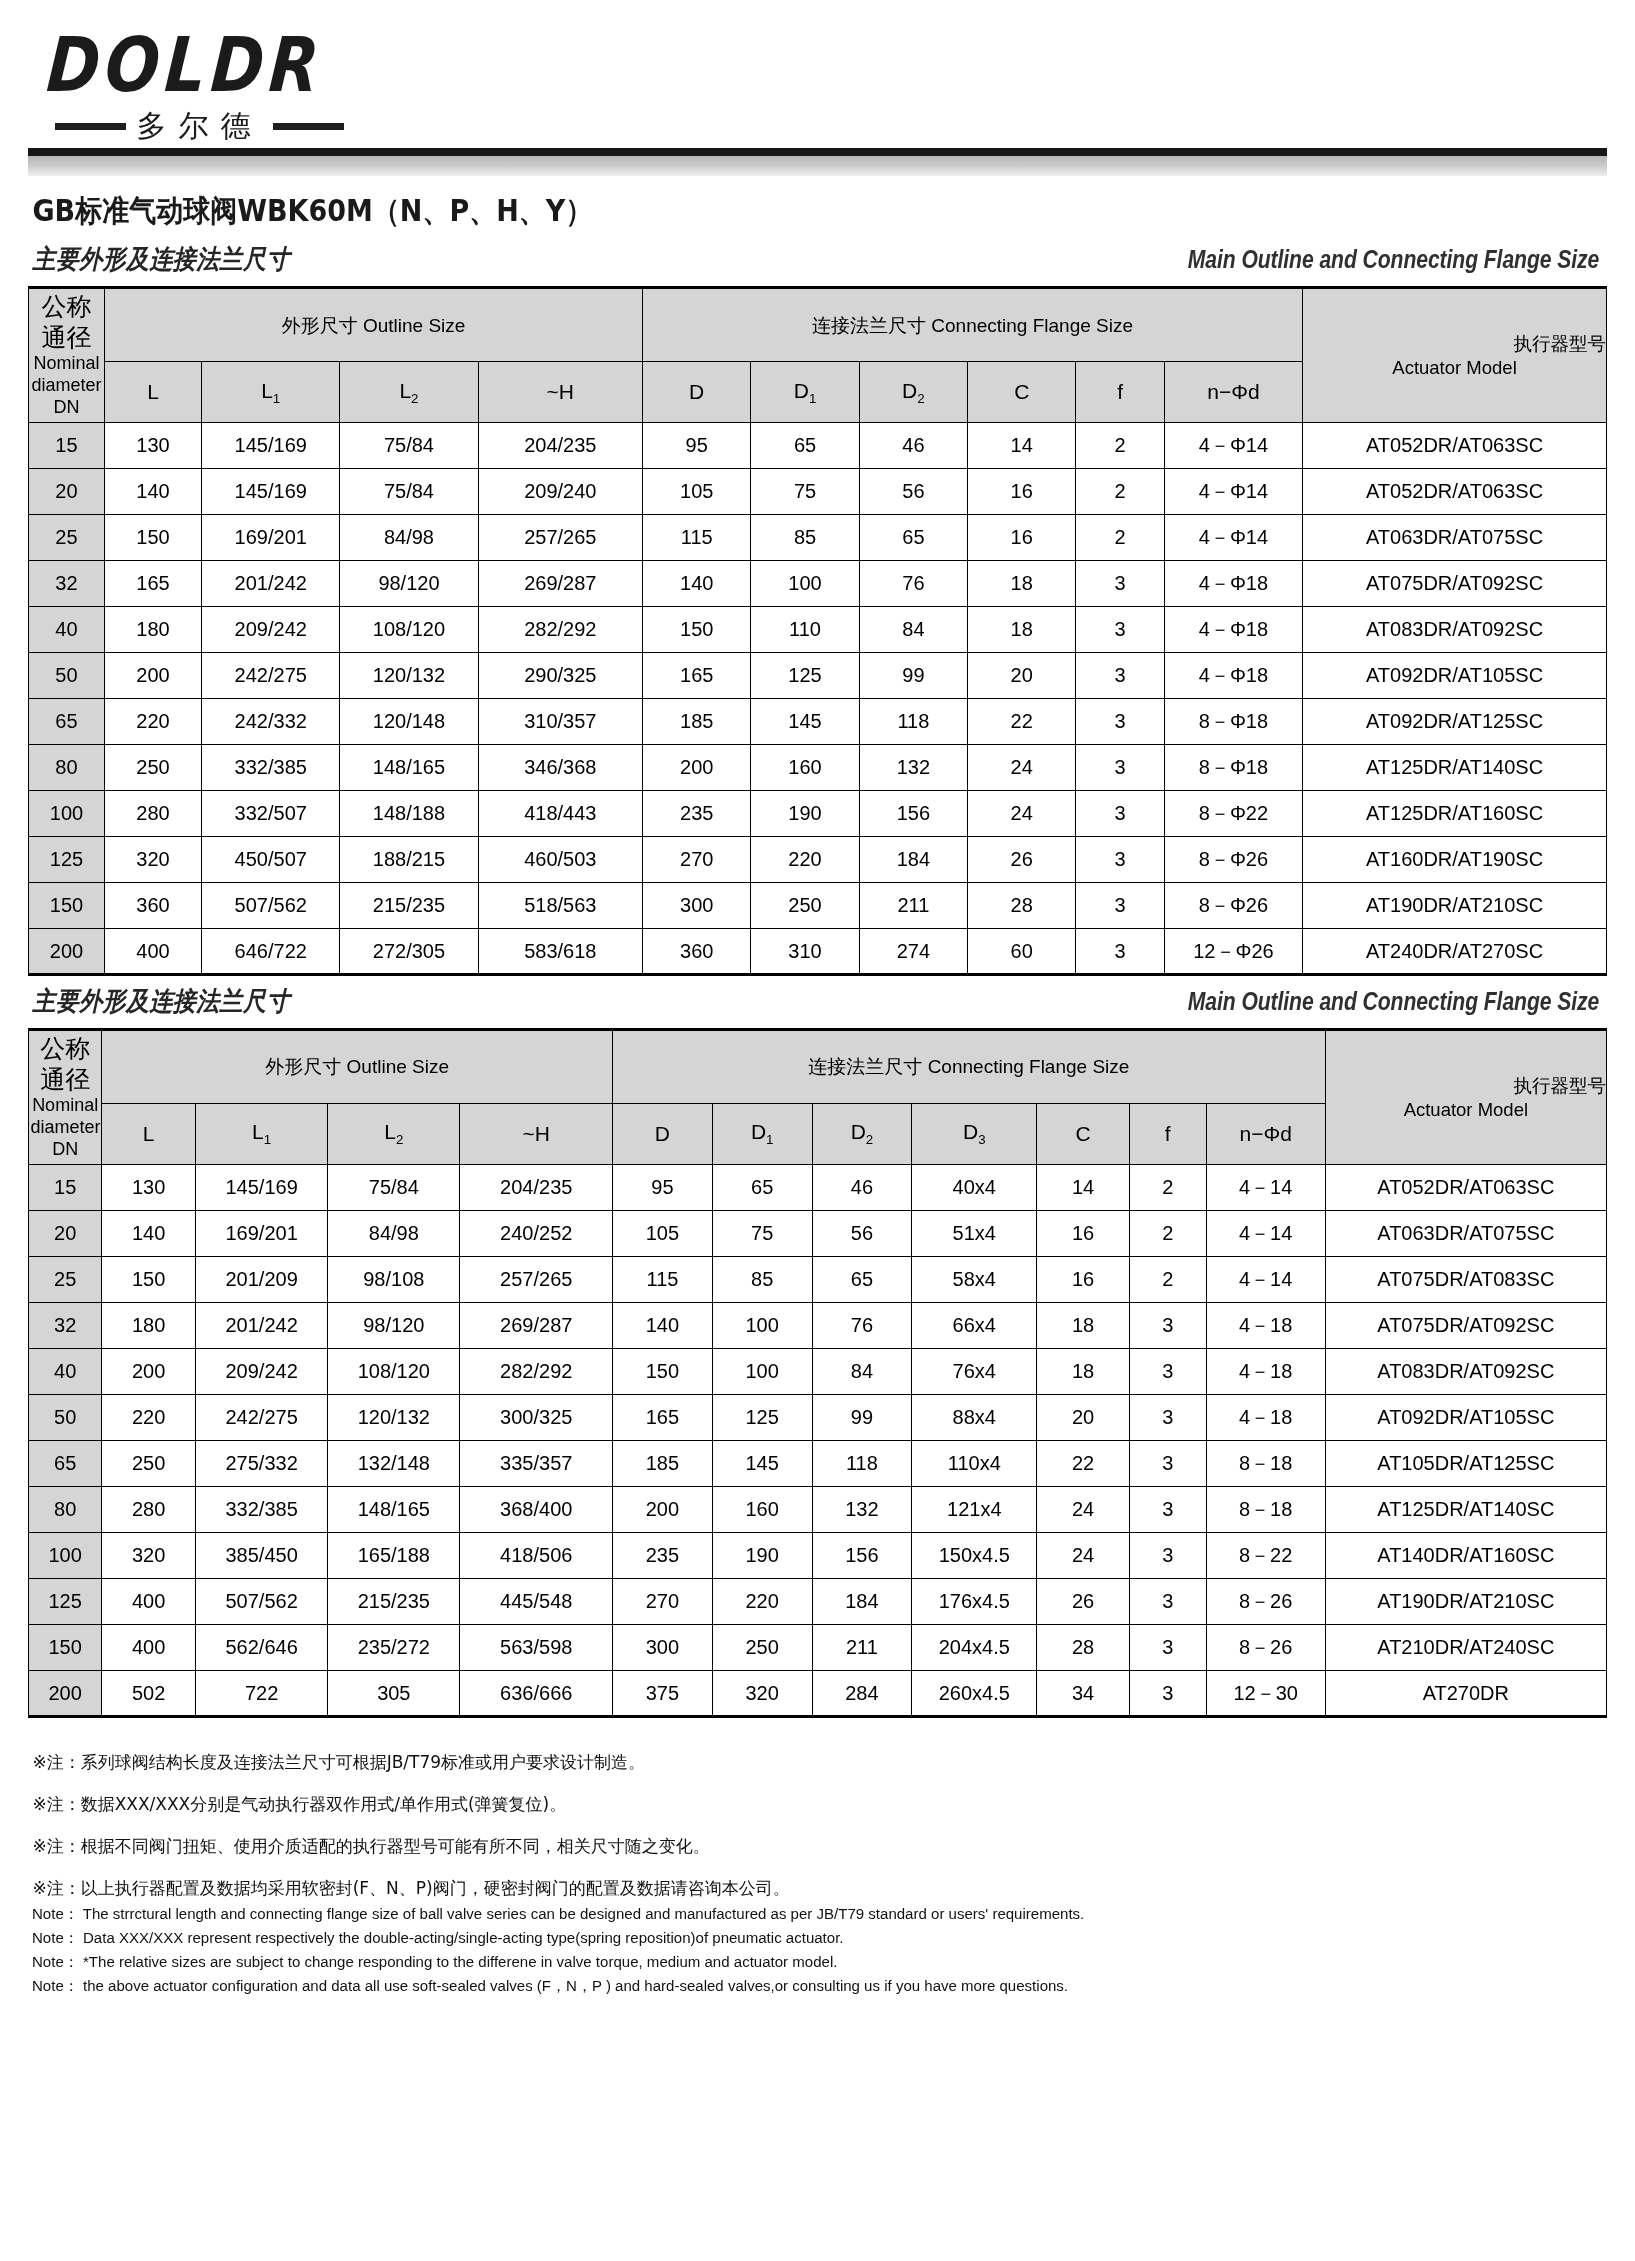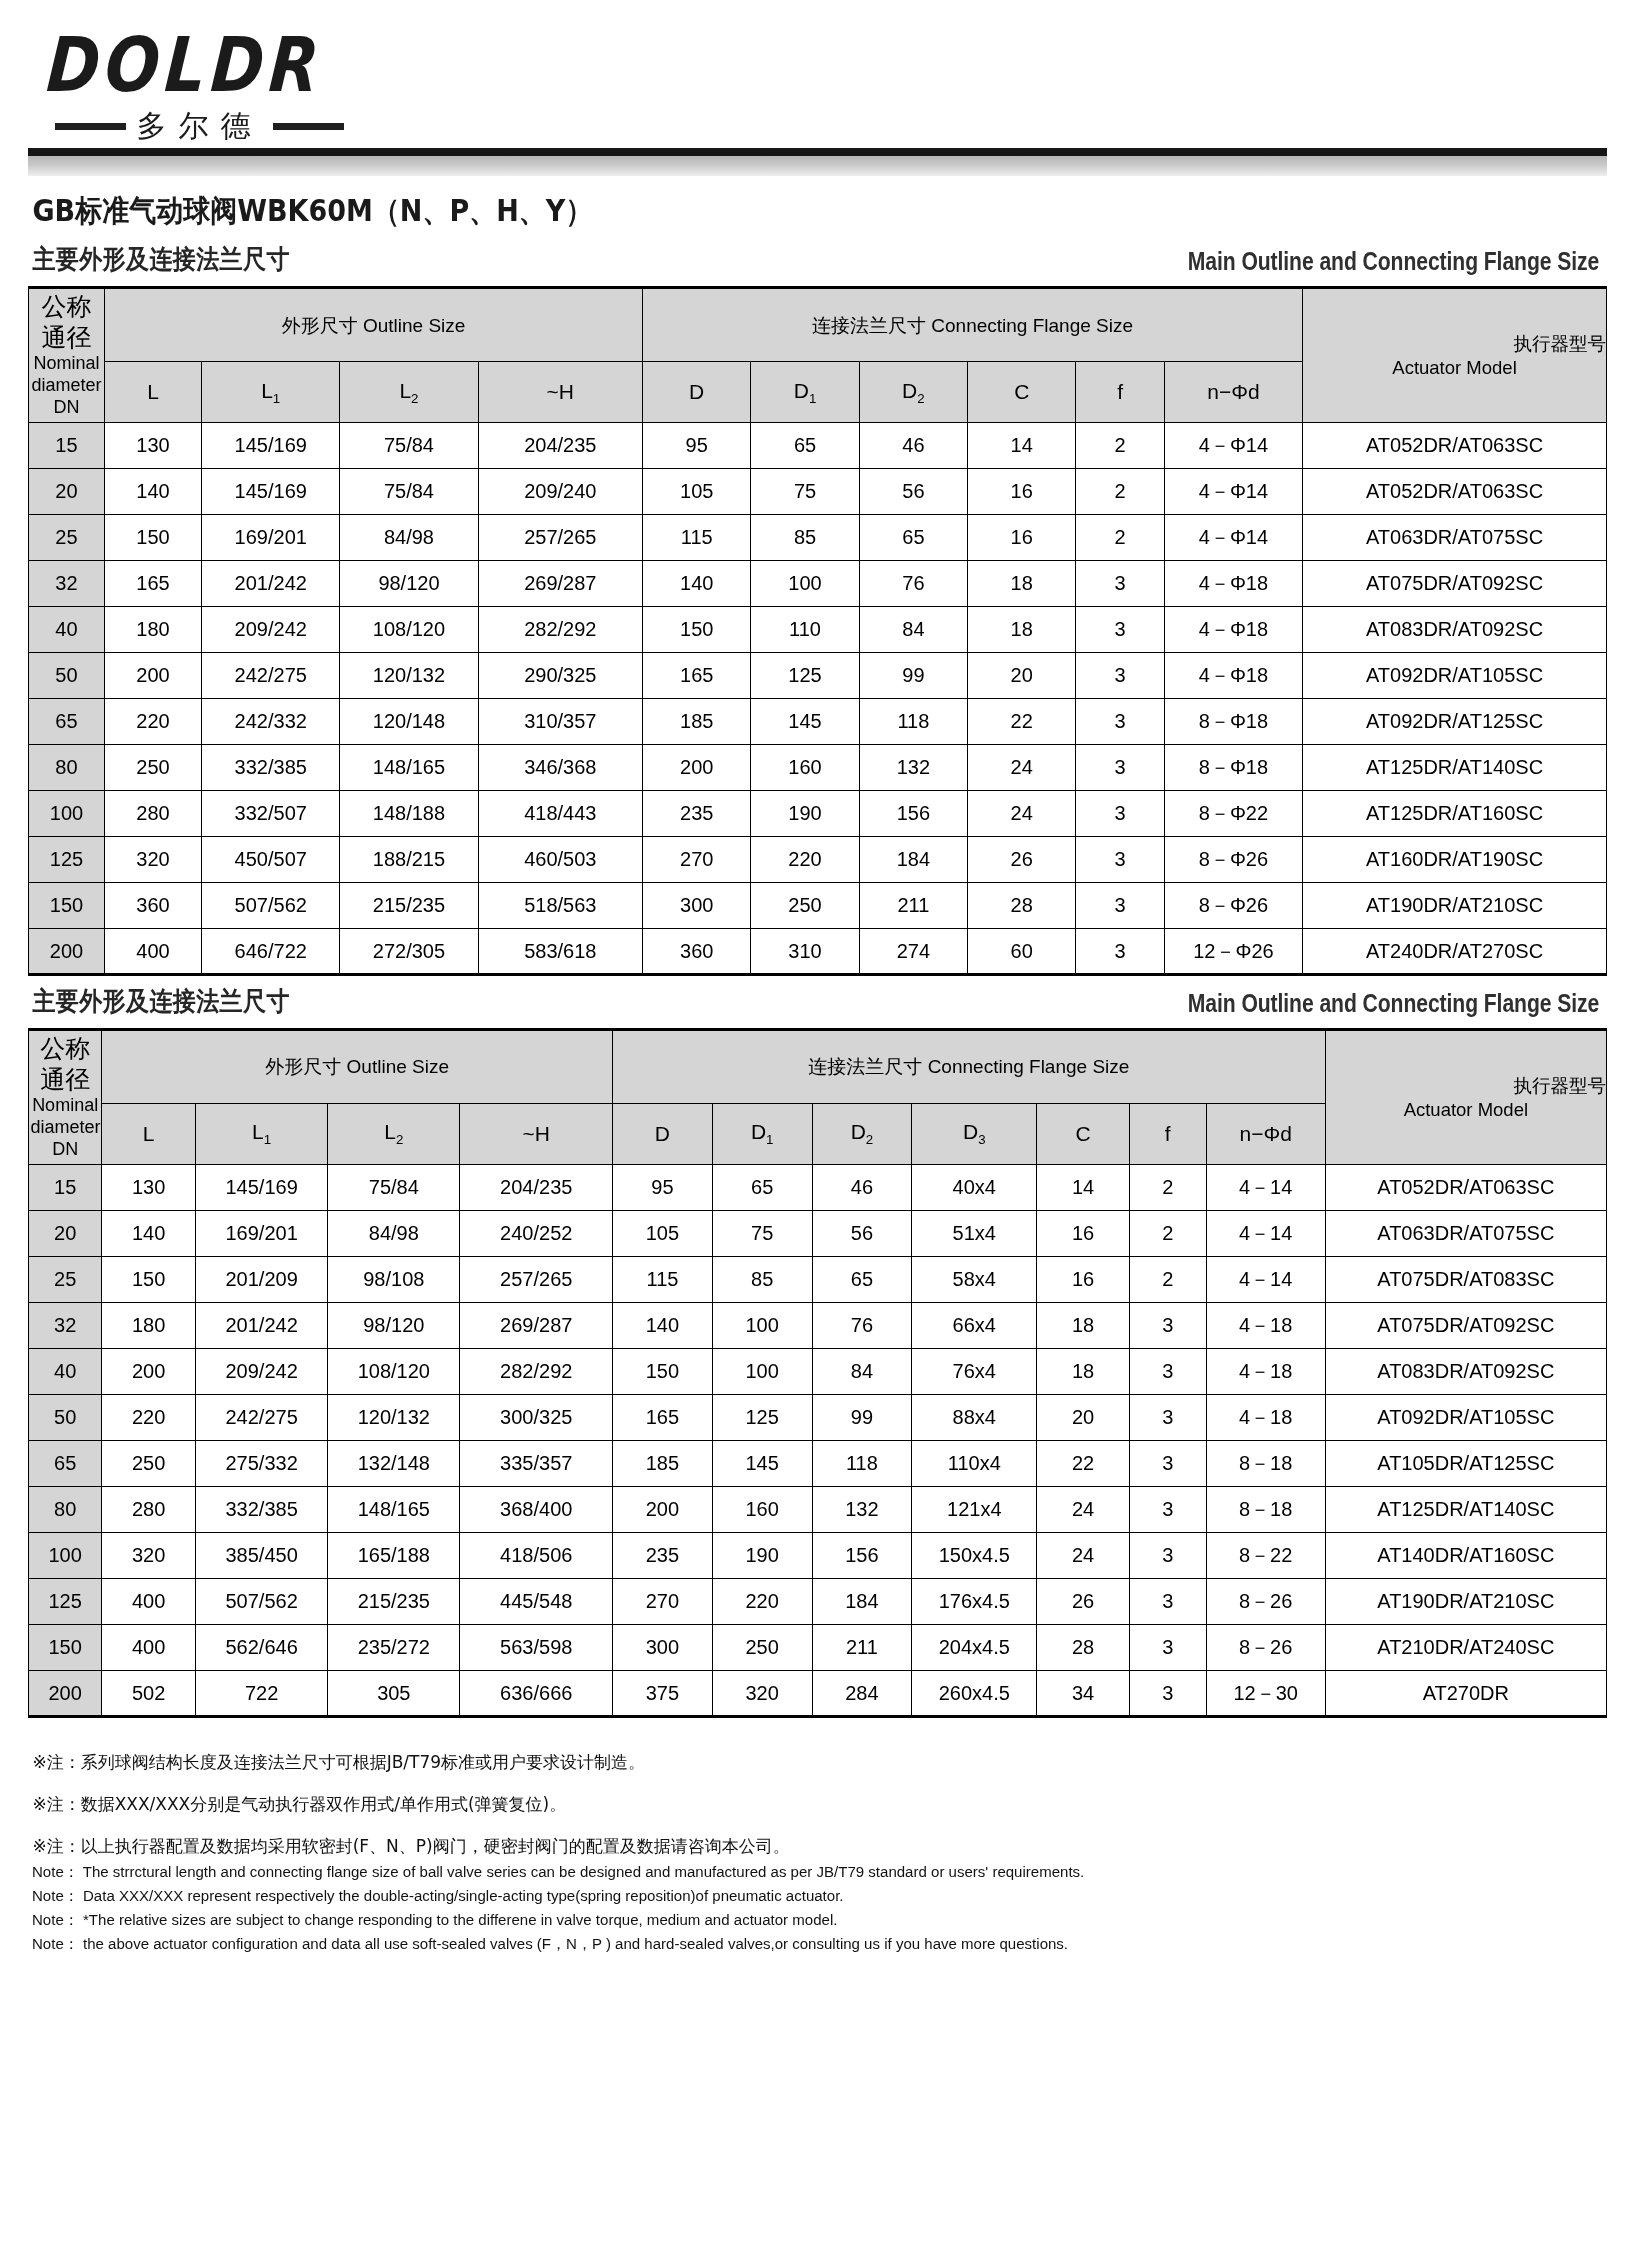--- a/index.html
+++ b/index.html
@@ -48,22 +48,23 @@
   .main-title {
     font-family: "DejaVu Sans", sans-serif;
     font-size: 27px; font-weight: 700; color: #1a1a1a;
     letter-spacing: 0px;
     padding: 16.3px 0 6px 4.4px;
     transform: scaleY(1.12); transform-origin: left center;
   }
 
   
   .sec-head {
-    display: flex; align-items: flex-end; justify-content: space-between;
+    display: flex; align-items: center; justify-content: space-between;
     padding: 12px 7.4px 9px 4.4px;
+    font-style: italic;
   }
   .sec-cn {
     font-family: "DejaVu Sans", sans-serif;
     font-size: 23px; font-weight: 700; color: #262626;
     transform: scaleY(1.14); transform-origin: left bottom;
     letter-spacing: 0.4px;
   }
   .sec-en {
     font-family: "Liberation Sans", sans-serif;
     font-size: 23px; font-weight: 700; color: #303030;
@@ -636,20 +637,21 @@
           <td>12－30</td>
           <td class="act">AT270DR</td>
         </tr>
       </tbody>
   </table>
 
   <div class="notes">
     <div>
         <div class="note-cn">※注：系列球阀结构长度及连接法兰尺寸可根据JB/T79标准或用户要求设计制造。</div>
         <div class="note-cn">※注：数据XXX/XXX分别是气动执行器双作用式/单作用式(弹簧复位)。</div>
+        <div class="note-cn">※注：根据不同阀门扭矩、使用介质适配的执行器型号可能有所不同，相关尺寸随之变化。</div>
         <div class="note-cn">※注：以上执行器配置及数据均采用软密封(F、N、P)阀门，硬密封阀门的配置及数据请咨询本公司。</div>
       </div>
     <div>
         <div class="note-en"><span class="lbl">Note：</span><span> The strrctural length and connecting flange size of ball valve series can be designed and manufactured as per JB/T79 standard or users' requirements.</span></div>
         <div class="note-en"><span class="lbl">Note：</span><span> Data XXX/XXX represent respectively the double-acting/single-acting type(spring reposition)of pneumatic actuator.</span></div>
         <div class="note-en"><span class="lbl">Note：</span><span> *The relative sizes are subject to change responding to the differene in valve torque, medium and actuator model.</span></div>
         <div class="note-en"><span class="lbl">Note：</span><span> the above actuator  configuration and data  all use soft-sealed valves (F，N，P ) and  hard-sealed valves,or consulting us if you have more questions.</span></div>
       </div>
   </div>
 

